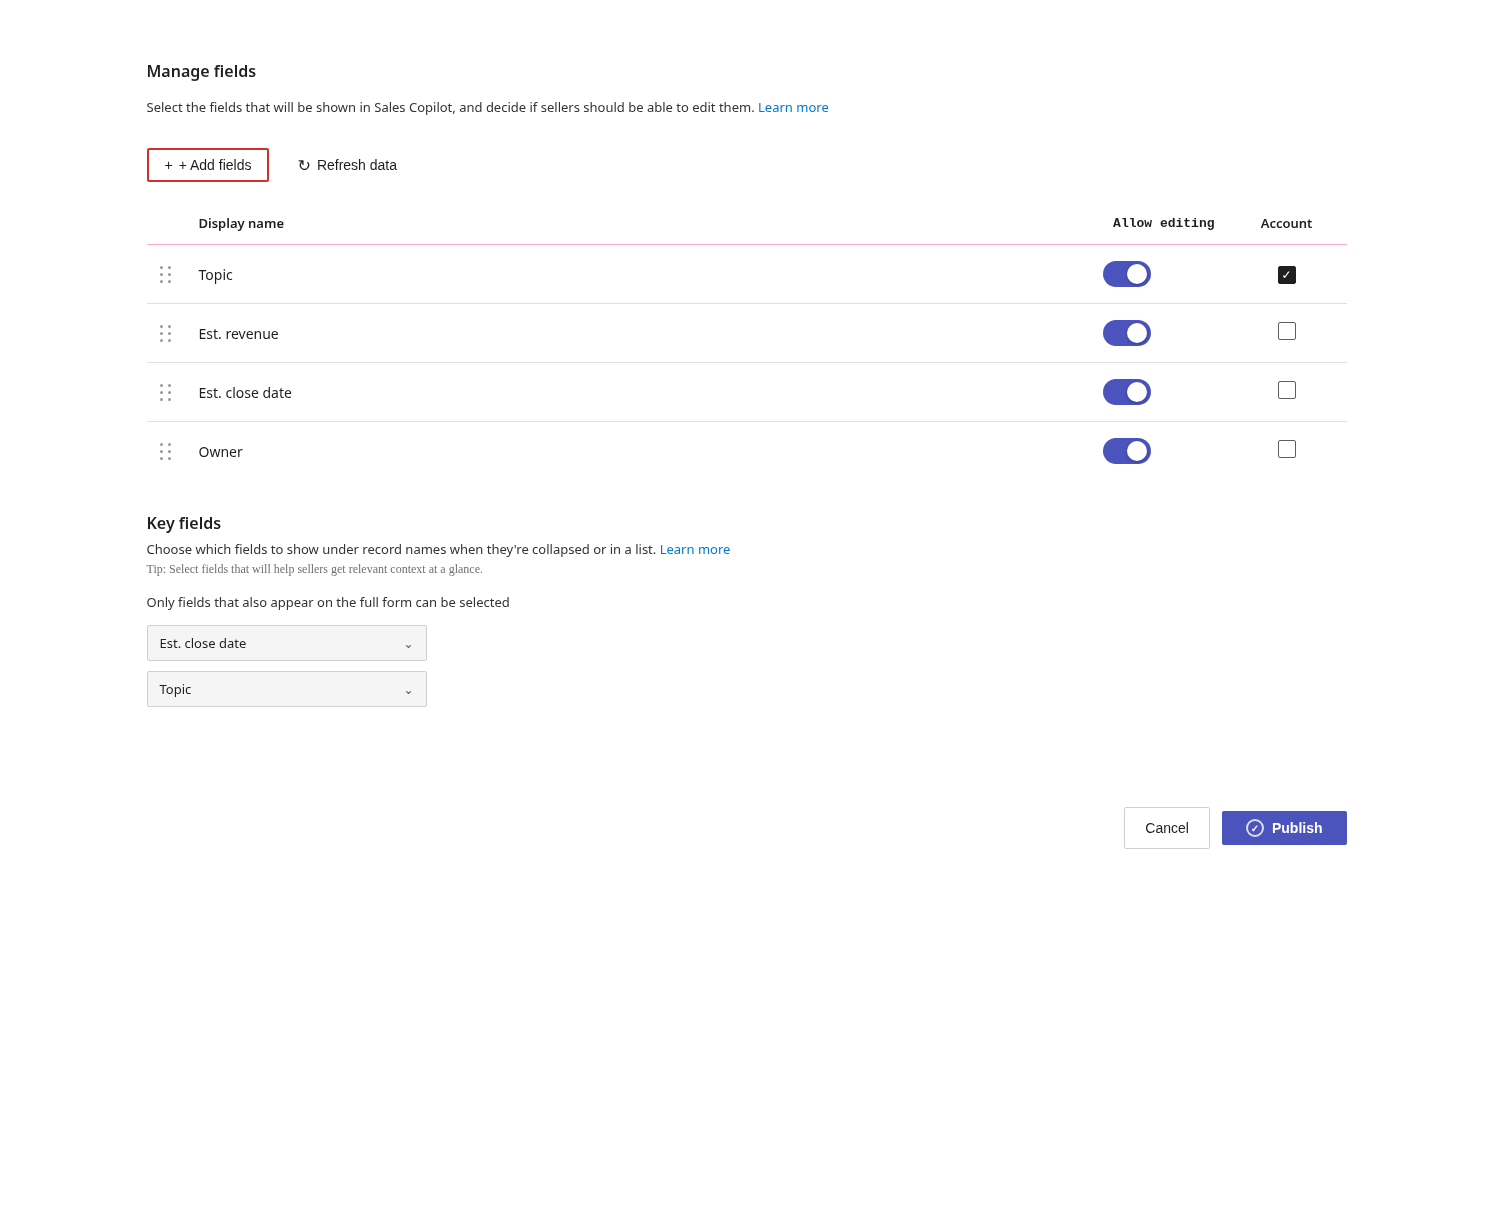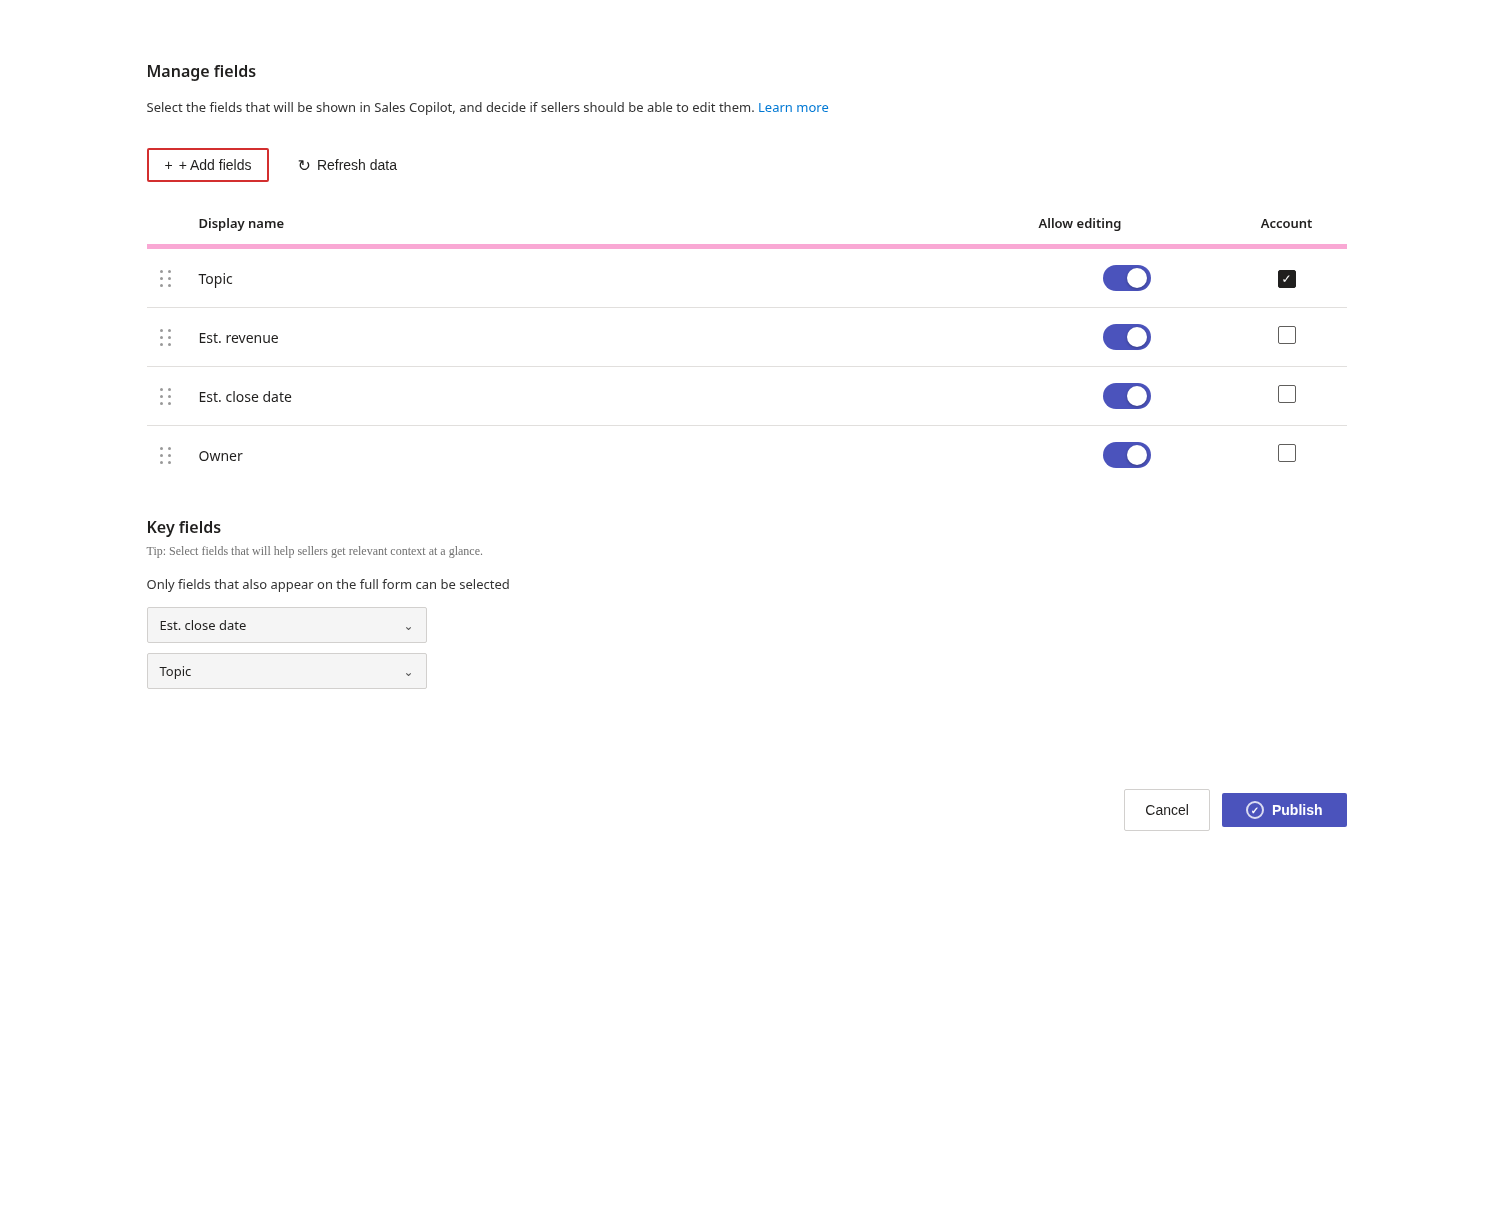--- a/index.html
+++ b/index.html
@@ -75,21 +75,21 @@
       width: 100%;
       border-collapse: collapse;
     }
 
     .fields-table thead tr th {
       text-align: left;
       font-weight: 600;
       font-size: 13px;
       padding: 8px 12px 12px;
       color: #201f1e;
-      border-bottom: 5px solid #f9a8d4;
+      border-bottom: 1px solid #f9a8d4;
     }
 
     .fields-table thead tr th:last-child,
     .fields-table thead tr th:nth-child(3) {
       text-align: center;
     }
 
     .fields-table tbody tr {
       border-bottom: 1px solid #e1dfdd;
     }
@@ -309,21 +309,21 @@
       <span style="font-size:16px;">↻</span>
       <span>Refresh data</span>
     </button>
   </div>
 
   <table class="fields-table">
     <thead>
       <tr>
         <th style="width:40px;"></th>
         <th>Display name</th>
-        <th style="width:200px; text-align:left;">Allow editing</th>
+        <th style="width:200px; text-align:right;font-family:Liberation Mono, monospace;">Allow editing</th>
         <th style="width:120px; text-align:center;">Account</th>
       </tr>
     </thead>
     <tbody id="fields-tbody">
     <tr>
           <td>
             <div class="dots-grid">
               <div class="dot"></div>
               <div class="dot"></div>
               <div class="dot"></div>
@@ -407,20 +407,24 @@
           <td class="checkbox-cell">
       <div class="checkbox-custom ">
         
       </div></td>
         </tr>
       </tbody>
   </table>
 
   <div class="section-divider">
     <div class="key-fields-title">Key fields</div>
+    <div class="key-fields-desc">
+      <span>Choose which fields to show under record names when they're collapsed or in a list.</span>
+      <a href="#">Learn more</a>
+    </div>
     <div class="key-fields-tip">Tip: Select fields that will help sellers get relevant context at a glance.</div>
     <div class="key-fields-restriction">Only fields that also appear on the full form can be selected</div>
 
     <div id="key-fields-dropdowns">
         <div class="dropdown-field">
       <span>Est. close date</span>
       <span class="chevron-down">⌄</span>
     </div>
         <div class="dropdown-field">
       <span>Topic</span>

